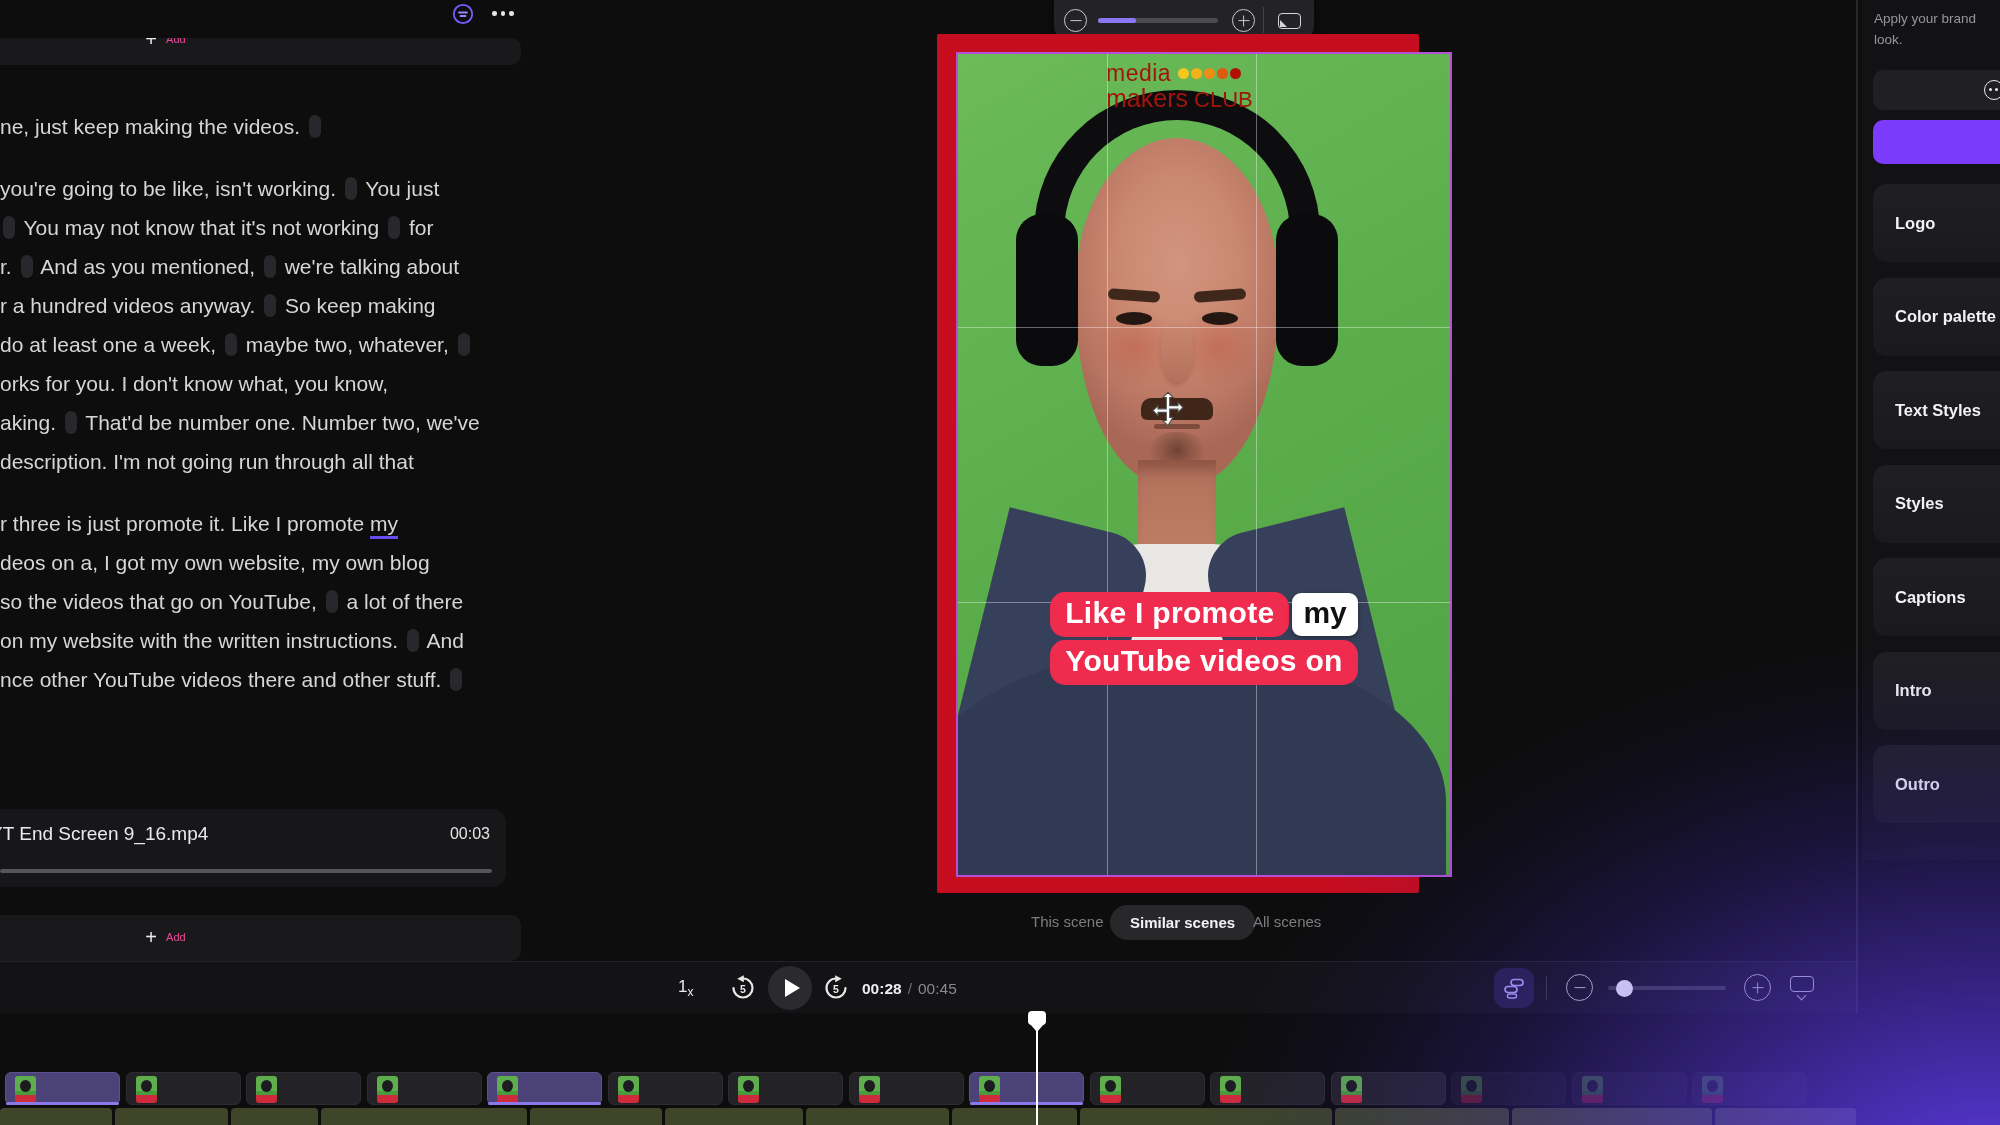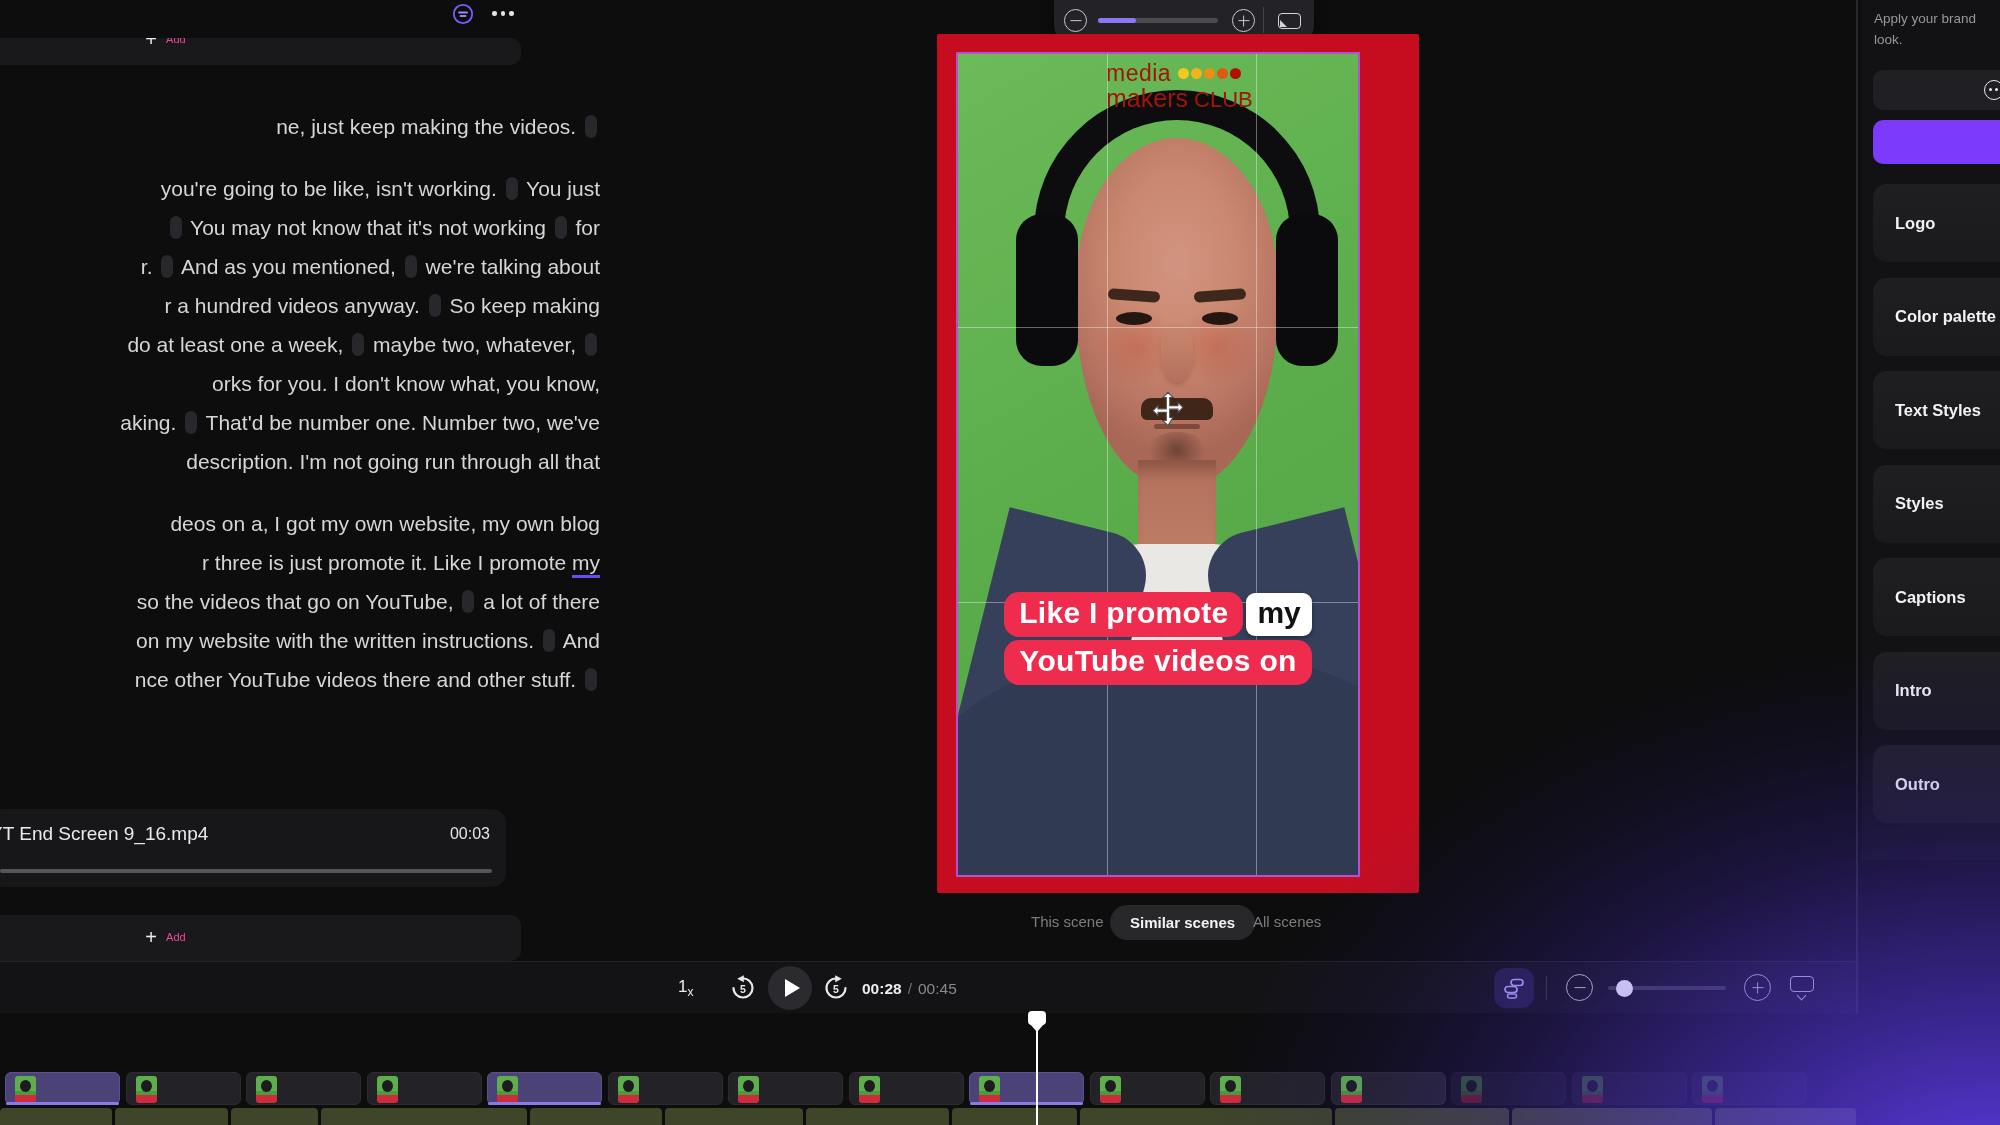--- a/index.html
+++ b/index.html
@@ -12,21 +12,21 @@
   .addbar.bottom{left:-190px;top:915px;width:711px;height:46px;}
   .addbar.bottom .addrow{position:absolute;left:0;right:0;top:12px;}
   .addrow{display:flex;justify-content:center;align-items:center;gap:9px;}
   .addrow .plus{font-size:20px;font-weight:400;color:#ececee;line-height:20px;}
   .addrow .lbl{font-size:11px;color:#ec4899;}
   .ai-icon{position:absolute;left:452px;top:3px;}
   .dots-menu{position:absolute;left:492px;top:11px;display:flex;gap:4px;}
   .dots-menu i{width:4.5px;height:4.5px;border-radius:50%;background:#e3e3e5;}
   .transcript{position:absolute;left:0;top:107px;width:600px;font-size:21px;line-height:39px;
               color:#d6d6d6;white-space:nowrap;}
-  .para{margin-bottom:23px;text-align:right;}
+  .para{margin-bottom:23px;}
   .pause{display:inline-block;width:12px;height:23px;border-radius:6px;background:#28282c;
          vertical-align:-4px;margin:0 3px;}
   .active-word{border-bottom:3px solid #6a4df0;padding-bottom:1px;}
   .media-card{position:absolute;left:-12px;top:809px;width:518px;height:78px;border-radius:14px;
               background:#17171a;}
   .media-card .fname{position:absolute;left:2px;top:14px;font-size:19px;color:#eaeaec;}
   .media-card .dur{position:absolute;right:16px;top:16px;font-size:16px;color:#e5e5e5;}
   .media-card .prog{position:absolute;left:12px;top:60px;width:492px;height:4px;border-radius:2px;
                     background:#55555a;}
   
@@ -38,21 +38,21 @@
   .zoomtb .minus{left:10px;top:23px;} .zoomtb .plus{left:178px;top:23px;}
   .ztrack{position:absolute;left:44px;top:32px;width:120px;height:5px;border-radius:3px;background:#4a4a4f;}
   .ztrack .fill{position:absolute;left:0;top:0;height:5px;width:38px;border-radius:3px;background:#8a78f2;}
   .zdiv{position:absolute;left:209px;top:21px;width:1px;height:26px;background:#434349;}
   .fit-icon{position:absolute;left:224px;top:27px;width:23px;height:16px;border:1.7px solid #d5d5d8;
             border-radius:4px;box-sizing:border-box;}
   .fit-icon:after{content:"";position:absolute;left:1px;bottom:1px;width:0;height:0;
             border-bottom:7px solid #d5d5d8;border-right:7px solid transparent;}
   
   .frame{position:absolute;left:937px;top:34px;width:482px;height:859px;background:#c50d1f;border-radius:2px;}
-  .video{position:absolute;left:19px;top:18px;width:404px;height:825px;overflow:hidden;
+  .video{position:absolute;left:19px;top:18px;width:496px;height:825px;overflow:hidden;
          background:linear-gradient(150deg,#6cba59 0%,#5cae4c 45%,#4fa244 100%);}
   .sel-border{position:absolute;inset:0;border:2px solid #b44fd6;pointer-events:none;z-index:9;}
   .grid-v,.grid-h{position:absolute;background:rgba(255,255,255,.38);z-index:8;}
   .grid-v{top:0;bottom:0;width:1px;} .grid-h{left:0;right:0;height:1px;}
   
   .mm-logo{position:absolute;left:150px;top:10px;width:160px;z-index:3;line-height:1;}
   .mm-l1{display:flex;align-items:center;gap:7px;}
   .mm-media{font-size:23px;color:#a1150b;letter-spacing:.5px;}
   .mm-dots{display:flex;gap:2px;}
   .mm-dots i{width:11px;height:11px;border-radius:50%;}
@@ -197,22 +197,22 @@
         <div class="tline"><span>you're going to be like, isn't working. </span><span class="pause"></span><span> You just</span></div>
         <div class="tline"><span class="pause"></span><span> You may not know that it's not working </span><span class="pause"></span><span> for</span></div>
         <div class="tline"><span>r. </span><span class="pause"></span><span> And as you mentioned, </span><span class="pause"></span><span> we're talking about</span></div>
         <div class="tline"><span>r a hundred videos anyway. </span><span class="pause"></span><span> So keep making</span></div>
         <div class="tline"><span>do at least one a week, </span><span class="pause"></span><span> maybe two, whatever, </span><span class="pause"></span></div>
         <div class="tline"><span>orks for you. I don't know what, you know,</span></div>
         <div class="tline"><span>aking. </span><span class="pause"></span><span> That'd be number one. Number two, we've</span></div>
         <div class="tline"><span>description. I'm not going run through all that</span></div>
       </div>
       <div class="para">
+        <div class="tline"><span>r three is just promote it. Like I promote </span><span class="active-word">my</span></div>
         <div class="tline"><span>deos on a, I got my own website, my own blog</span></div>
-        <div class="tline"><span>r three is just promote it. Like I promote </span><span class="active-word">my</span></div>
         <div class="tline"><span>so the videos that go on YouTube, </span><span class="pause"></span><span> a lot of there</span></div>
         <div class="tline"><span>on my website with the written instructions. </span><span class="pause"></span><span> And</span></div>
         <div class="tline"><span>nce other YouTube videos there and other stuff. </span><span class="pause"></span></div>
       </div>
     </div>
 
   <div class="media-card">
     <div class="fname">YT End Screen 9_16.mp4</div>
     <div class="dur">00:03</div>
     <div class="prog"></div>

